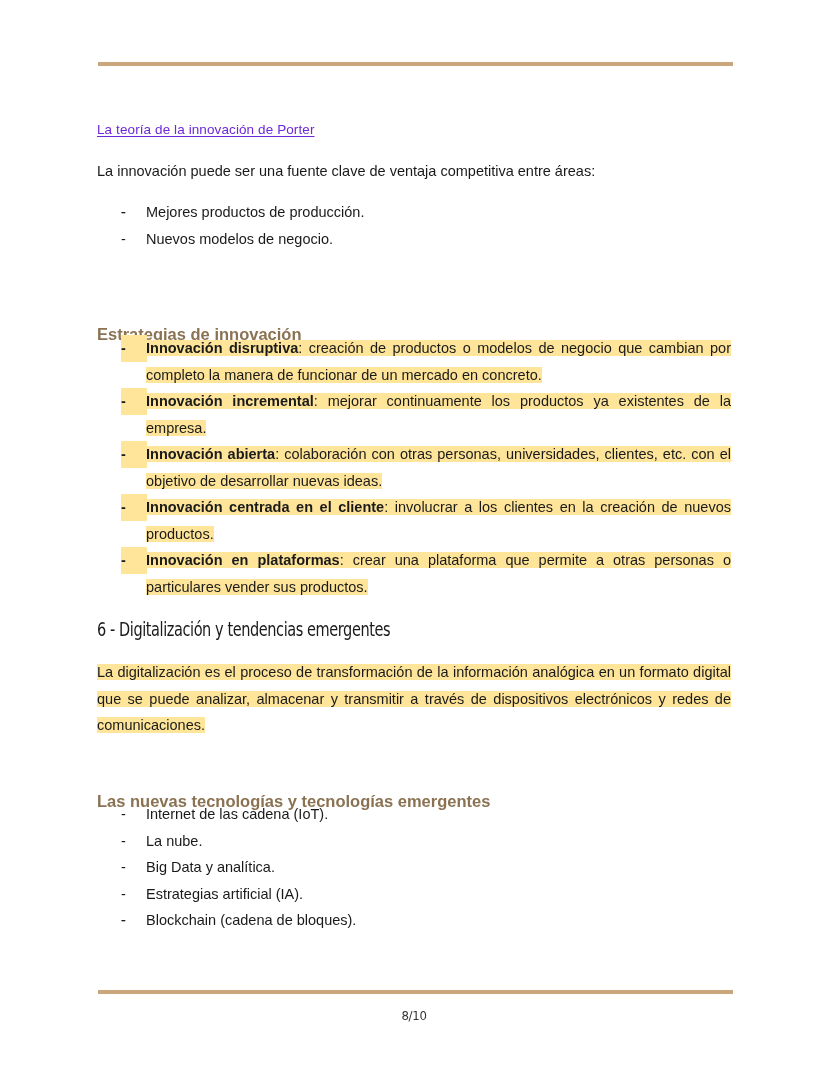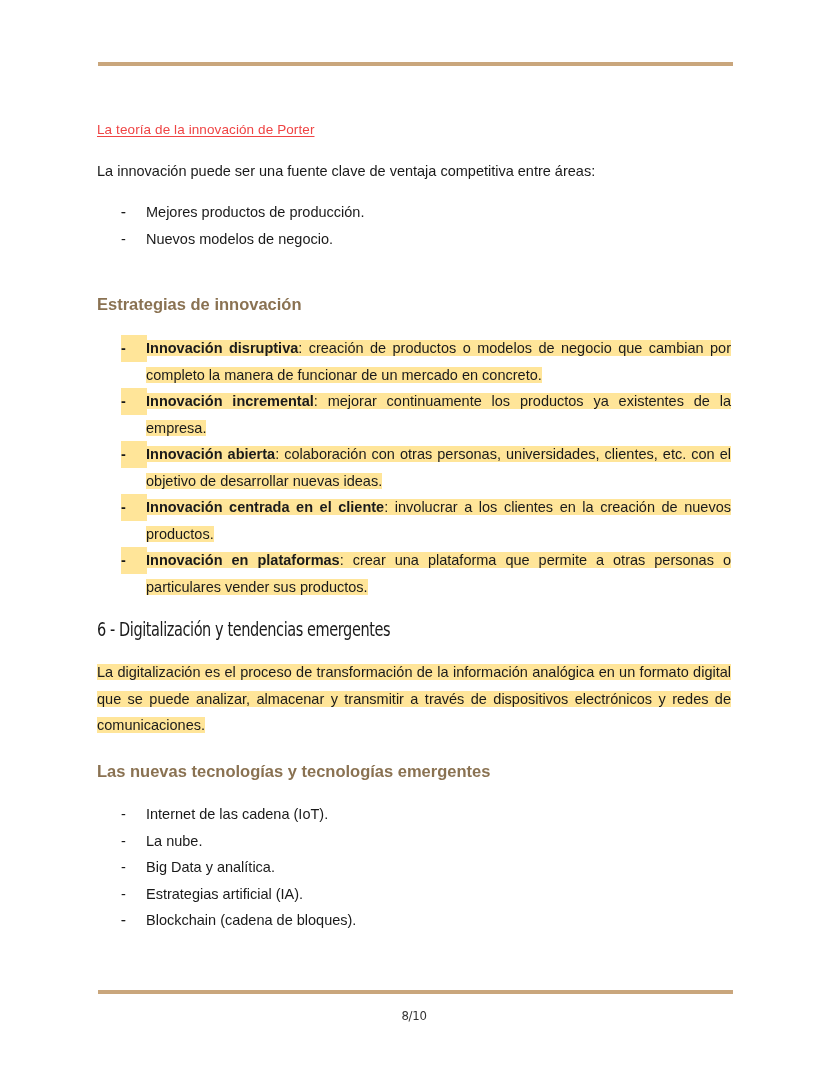--- a/index.html
+++ b/index.html
@@ -43,21 +43,21 @@
       left: 97px;
       top: 0;
       width: 634px;
     }
 
     .subtitle-underlined {
       position: absolute;
       top: 122px;
       left: 0;
       font-size: 13.5px;
-      color: #ef4444;
+      color: #6d28d9;
       text-decoration: underline;
       text-underline-offset: 2px;
       letter-spacing: 0.1px;
     }
 
     .para {
       position: absolute;
       left: 0;
       width: 634px;
       font-size: 14.5px;
@@ -89,20 +89,21 @@
 
     ul.list-porter { top: 199px; }
     ul.list-tech { top: 801px; }
 
     .section-heading {
       position: absolute;
       left: 0;
       font-size: 16.5px;
       font-weight: bold;
       color: #8a7252;
+      margin-top: 30px;
     }
     .section-heading.strategies { top: 295px; }
     .section-heading.tech { top: 762px; }
 
     ul.hl-list {
       position: absolute;
       top: 335px;
       left: 0;
       margin: 0;
       padding: 0;

